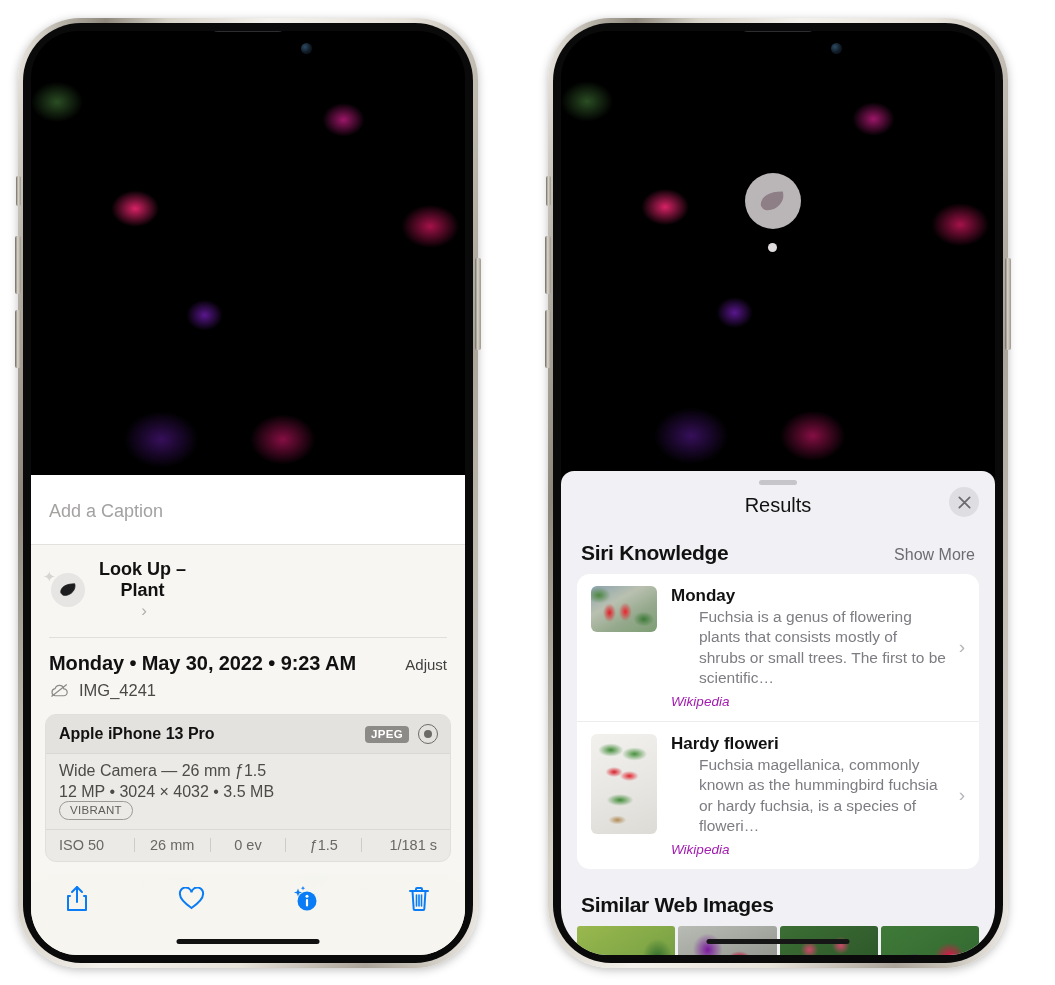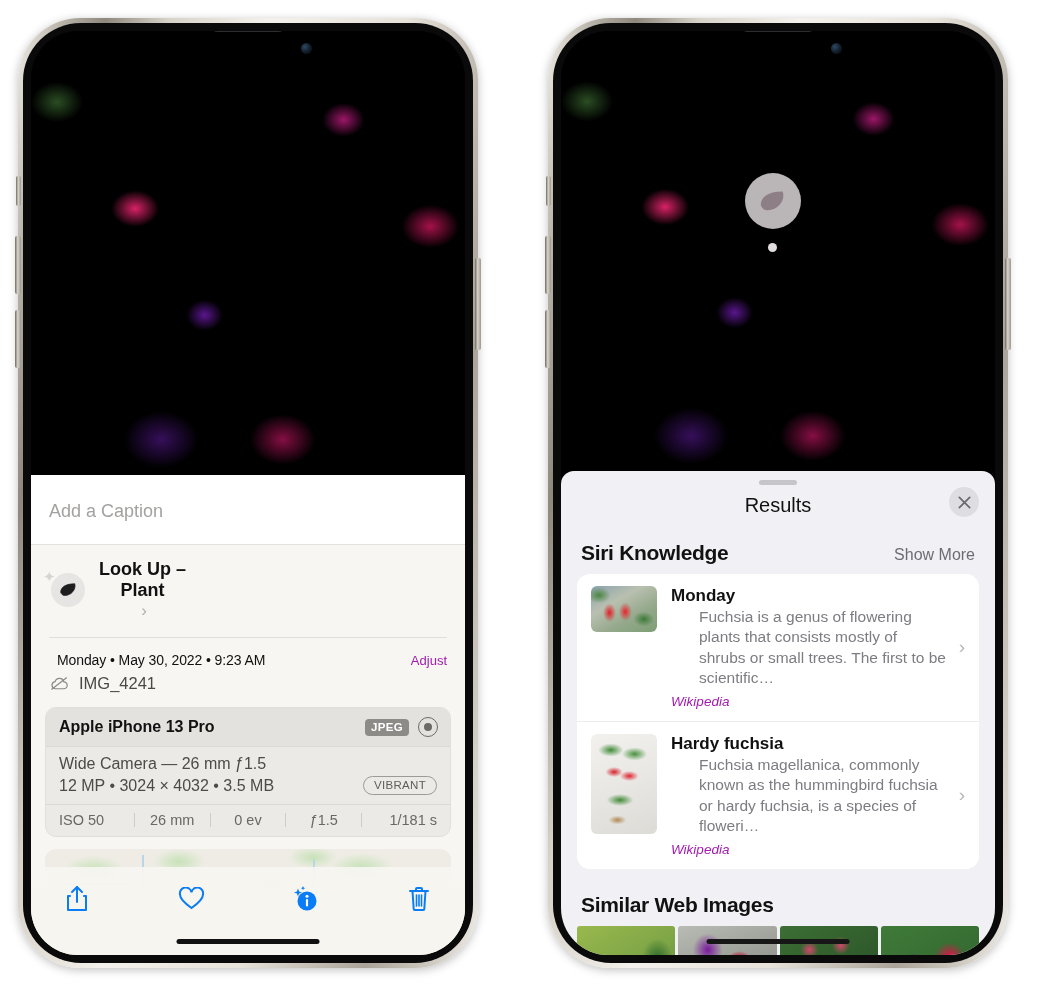--- a/index.html
+++ b/index.html
@@ -130,22 +130,22 @@
   .sparkle { position: absolute; left: -8px; top: -5px; color: #d6d5d3; font-size: 15px; }
   .lookup-text { font-size: 18px; font-weight: 700; color: #111; }
   .chev-small { color: #b0afad; font-size: 17px; margin-left: 3px; }
 
   .divider { height: 1px; background: #e0dfdb; margin: 0 18px; }
 
   .datetime-row {
     display: flex; align-items: baseline; justify-content: space-between;
     padding: 14px 18px 2px 18px;
   }
-  .dt-text { font-size: 14px; font-weight: 400; color: #111; letter-spacing: -.1px; margin-left: 8px; }
-  .adjust { font-size: 13px; color: #a21caf; }
+  .dt-text { font-size: 20px; font-weight: 700; color: #111; letter-spacing: -.1px; }
+  .adjust { font-size: 15px; color: #404040; }
 
   .filename-row { display: flex; align-items: center; gap: 9px; padding: 4px 18px 12px 18px; }
   .filename { font-size: 16.5px; color: #4a4947; }
 
   
   .exif-card {
     margin: 2px 14px 0 14px; border-radius: 11px; overflow: hidden;
     background: #eceae6; border: 1px solid #e1dfdb;
   }
   .exif-top {
@@ -160,21 +160,21 @@
     border-radius: 4px; padding: 2px 6px 3px 6px; letter-spacing: .3px;
   }
   .raw-ring {
     width: 20px; height: 20px; border-radius: 50%;
     border: 1.6px solid #6c6a67; display: flex; align-items: center; justify-content: center;
   }
   .raw-ring i { width: 8px; height: 8px; border-radius: 50%; background: #6c6a67; display:block; }
 
   .exif-mid { padding: 8px 13px 9px 13px; }
   .exif-line1 { font-size: 16px; color: #4c4b49; margin-bottom: 3px; }
-  .exif-line2row { display: flex; align-items: flex-end; justify-content: space-between; }
+  .exif-line2row { display: flex; align-items: flex-start; justify-content: space-between; flex-direction: column; }
   .exif-line2 { font-size: 16px; color: #4c4b49; }
   .pill-vibrant {
     font-size: 11.5px; color: #5e5d5a; border: 1px solid #9d9b98;
     border-radius: 10px; padding: 2px 10px 3px 10px; letter-spacing: .3px;
   }
   .exif-bottom {
     display: flex; align-items: center; border-top: 1px solid #dbd9d4;
     padding: 7px 13px 8px 13px;
   }
   .exif-cell { font-size: 14.5px; color: #6a6865; flex: 1; text-align: center; }
@@ -479,21 +479,21 @@
               <div class="ktitle">Monday</div>
               <div class="kdesc">Fuchsia is a genus of flowering plants that consists mostly of shrubs or small trees. The first to be scientific…</div>
               <div class="ksrc">Wikipedia</div>
             </div>
             <span class="kchev">›</span>
           </div>
 
           <div class="krow">
             <div class="kthumb kt2"></div>
             <div class="ktext">
-              <div class="ktitle">Hardy fuchsia</div>
+              <div class="ktitle">Hardy floweri</div>
               <div class="kdesc">Fuchsia magellanica, commonly known as the hummingbird fuchsia or hardy fuchsia, is a species of floweri…</div>
               <div class="ksrc">Wikipedia</div>
             </div>
             <span class="kchev">›</span>
           </div>
         </div>
 
         <div class="sec-head">
           <span class="sec-title">Similar Web Images</span>
         </div>

